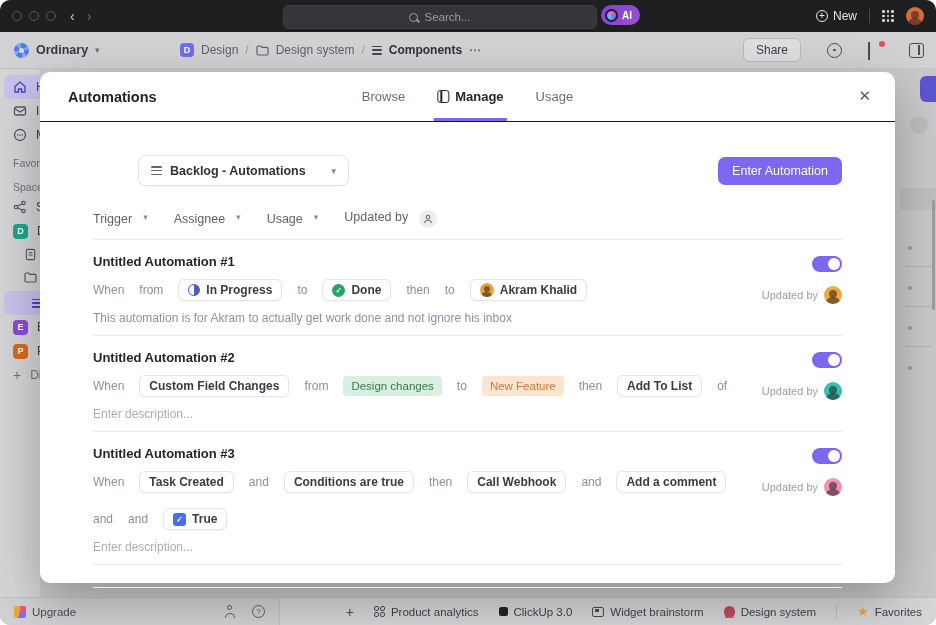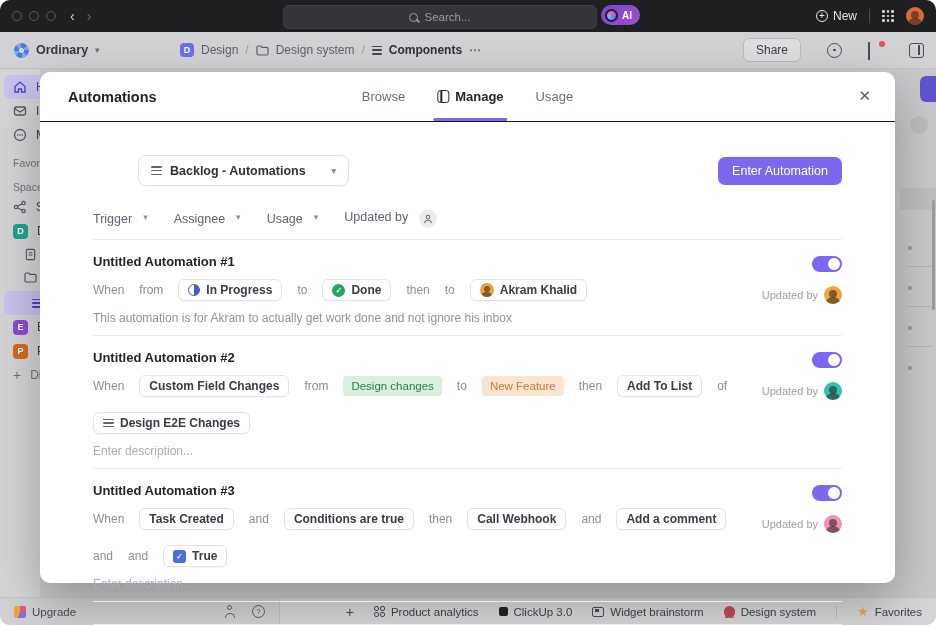--- a/index.html
+++ b/index.html
@@ -414,28 +414,20 @@
                 </span>
                 <span class="tok-word">from</span>
                 <span class="tok-tag" style="background: rgb(217, 239, 223); color: rgb(53, 121, 75);">Design changes</span>
                 <span class="tok-word">to</span>
                 <span class="tok-tag" style="background: rgb(251, 229, 208); color: rgb(201, 121, 58);">New Feature</span>
                 <span class="tok-word">then</span>
                 <span class="tok-chip">
                   <span>Add To List</span>
                 </span>
                 <span class="tok-word">of</span>
-                <span class="tok-chip">
-                  <span class="ic-list">
-                    <i style="background: rgb(95, 101, 112);"></i>
-                    <i style="background: rgb(95, 101, 112);"></i>
-                    <i style="background: rgb(95, 101, 112);"></i>
-                  </span>
-                  <span>Design E2E Changes</span>
-                </span>
               </div>
               <div class="a-desc ph">Enter description...</div>
             </div>
             <div class="a-right">
               <span class="toggle">
                 <i></i>
               </span>
               <span class="updby">
                 <span>Updated by</span>
                 <span class="u-av face" style="background: rgb(54, 192, 176);"></span>

